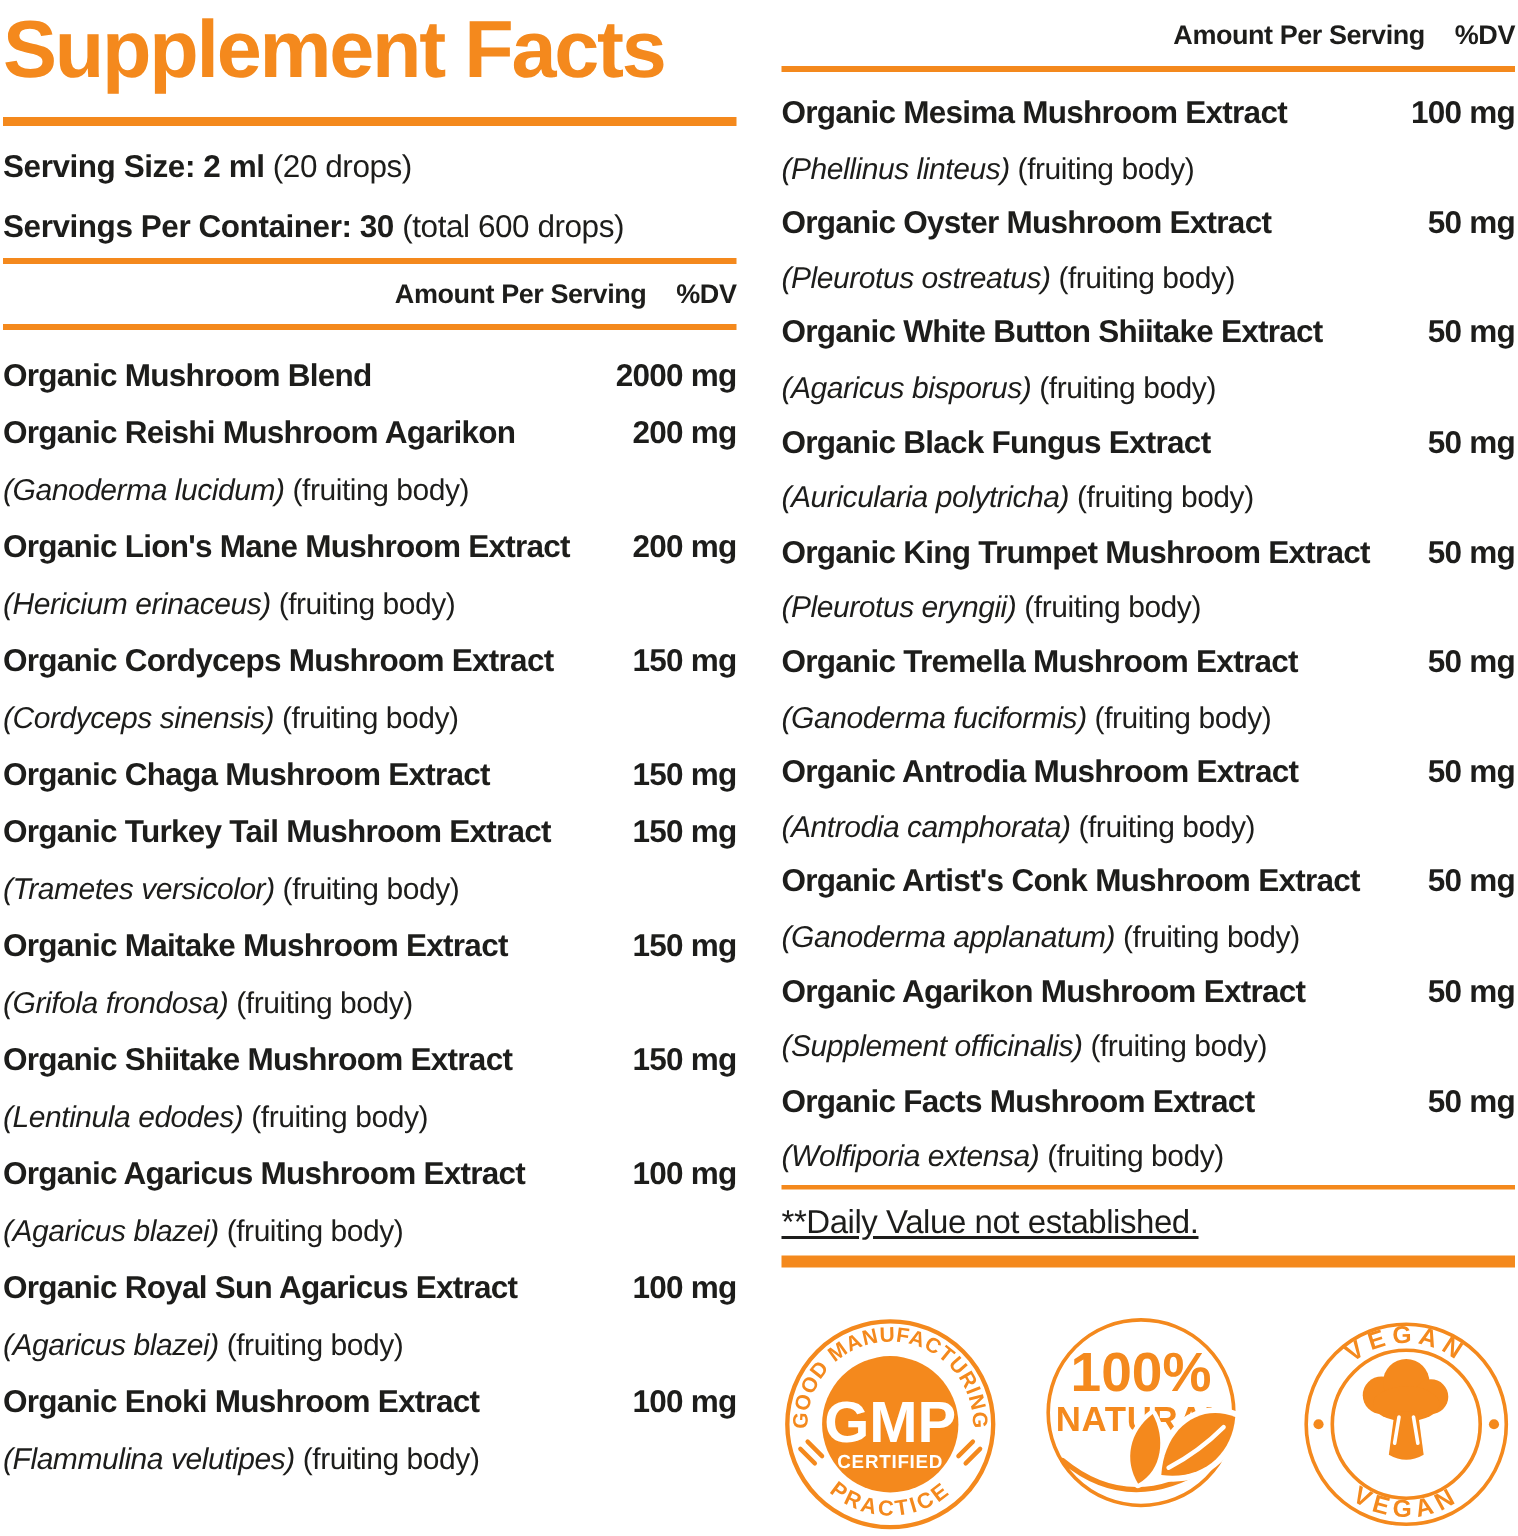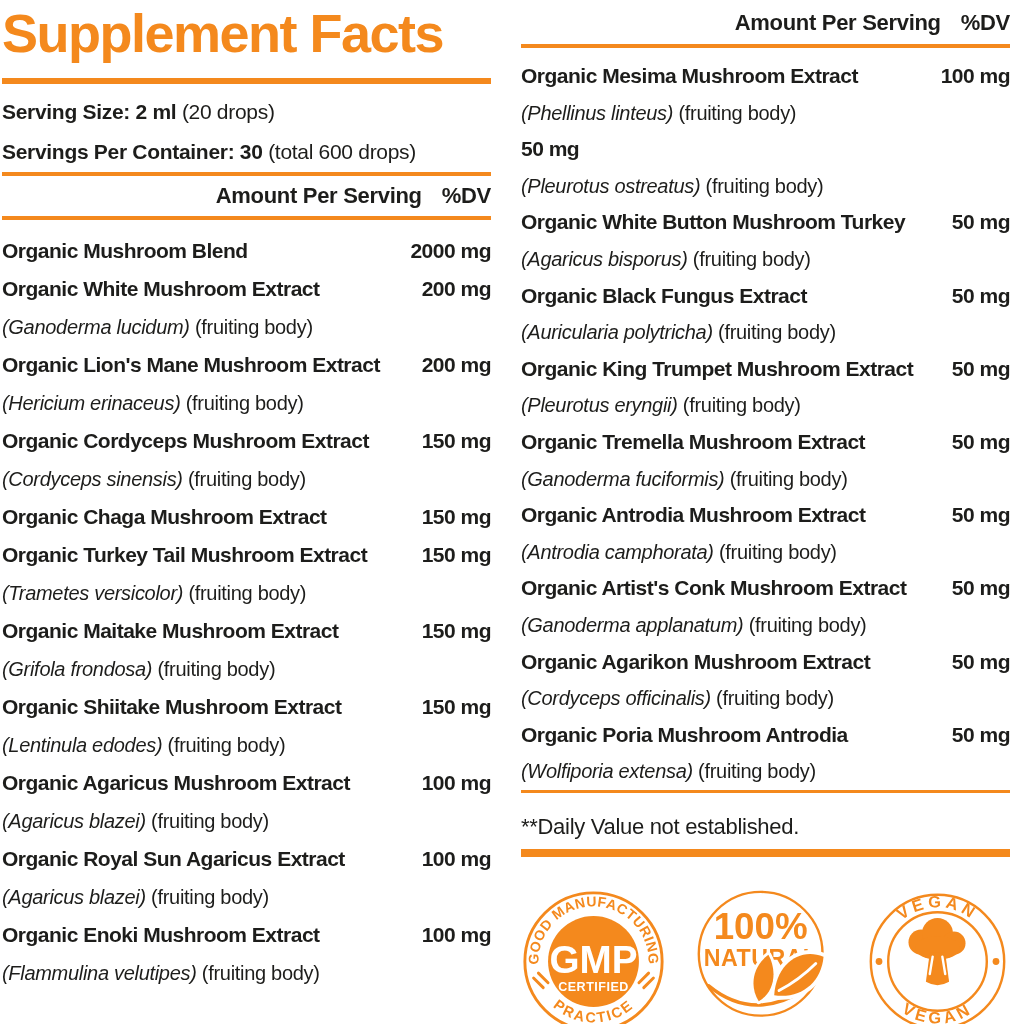--- a/index.html
+++ b/index.html
@@ -23,37 +23,37 @@
   .rule-thin { height:4px; }
   .rule-hair { height:3px; }
   .rule-thick { height:8px; }
 
   .serving-block { margin-top:8px; }
   .serving-line { font-size:21px; line-height:40px; letter-spacing:-0.3px; white-space:nowrap; }
   .b { font-weight:700;margin-top:32px; }
 
   .col-header {
     display:flex; justify-content:flex-end; align-items:center; gap:20px;
-    font-weight:700; font-size:22px; letter-spacing:-0.3px; line-height:40px;text-align:right;
+    font-weight:700; font-size:18px; letter-spacing:-0.3px; line-height:40px;text-align:right;
   }
   .col-right .col-header { line-height:42px; padding-top:2px; }
 
   .rows { margin-top:12px; }
   .col-right .rows { margin-top:10px; }
   .rows .line { line-height:38px; }
   .col-right .rows .line { line-height:36.6px; }
 
   .row-main { display:flex; justify-content:space-between; }
   .row-main .name  { font-weight:700; font-size:21px; letter-spacing:-0.5px; white-space:nowrap; }
   .row-main .amount{ font-weight:700; font-size:21px; letter-spacing:-0.5px; white-space:nowrap; }
   .row-sub { font-size:20px; letter-spacing:-0.3px; white-space:nowrap; }
   .row-sub .latin { font-style:italic; }
   .row-sub .note  { font-style:normal; }
 
-  .footnote-wrap { margin-top:12px; }
+  .footnote-wrap { margin-top:0;text-decoration:underline; }
   .footnote { font-size:22px; line-height:44px; letter-spacing:-0.3px; }
 
   .badges {
     margin-top:32px; display:flex; justify-content:space-between; align-items:flex-start;
   }
   .badge { width:145px; height:145px; }
   svg text { font-family:"Liberation Sans", sans-serif; font-weight:700; }
 </style>
 </head>
 <body style="--accent: #F4891D; --text: #1D1D1B;">
@@ -78,21 +78,21 @@
 
     <div class="rows" id="list-left">
         <div>
           <div class="row-main line">
             <span class="name">Organic Mushroom Blend</span>
             <span class="amount">2000 mg</span>
           </div>
         </div>
         <div>
           <div class="row-main line">
-            <span class="name">Organic White Mushroom Extract</span>
+            <span class="name">Organic Reishi Mushroom Agarikon</span>
             <span class="amount">200 mg</span>
           </div>
           <div class="row-sub line"><span class="latin">(Ganoderma lucidum)</span><span class="note"> (fruiting body)</span></div>
         </div>
         <div>
           <div class="row-main line">
             <span class="name">Organic Lion's Mane Mushroom Extract</span>
             <span class="amount">200 mg</span>
           </div>
           <div class="row-sub line"><span class="latin">(Hericium erinaceus)</span><span class="note"> (fruiting body)</span></div>
@@ -165,27 +165,28 @@
     <div class="rows" id="list-right">
         <div>
           <div class="row-main line">
             <span class="name">Organic Mesima Mushroom Extract</span>
             <span class="amount">100 mg</span>
           </div>
           <div class="row-sub line"><span class="latin">(Phellinus linteus)</span><span class="note"> (fruiting body)</span></div>
         </div>
         <div>
           <div class="row-main line">
+            <span class="name">Organic Oyster Mushroom Extract</span>
             <span class="amount">50 mg</span>
           </div>
           <div class="row-sub line"><span class="latin">(Pleurotus ostreatus)</span><span class="note"> (fruiting body)</span></div>
         </div>
         <div>
           <div class="row-main line">
-            <span class="name">Organic White Button Mushroom Turkey</span>
+            <span class="name">Organic White Button Shiitake Extract</span>
             <span class="amount">50 mg</span>
           </div>
           <div class="row-sub line"><span class="latin">(Agaricus bisporus)</span><span class="note"> (fruiting body)</span></div>
         </div>
         <div>
           <div class="row-main line">
             <span class="name">Organic Black Fungus Extract</span>
             <span class="amount">50 mg</span>
           </div>
           <div class="row-sub line"><span class="latin">(Auricularia polytricha)</span><span class="note"> (fruiting body)</span></div>
@@ -216,25 +217,25 @@
             <span class="name">Organic Artist's Conk Mushroom Extract</span>
             <span class="amount">50 mg</span>
           </div>
           <div class="row-sub line"><span class="latin">(Ganoderma applanatum)</span><span class="note"> (fruiting body)</span></div>
         </div>
         <div>
           <div class="row-main line">
             <span class="name">Organic Agarikon Mushroom Extract</span>
             <span class="amount">50 mg</span>
           </div>
-          <div class="row-sub line"><span class="latin">(Cordyceps officinalis)</span><span class="note"> (fruiting body)</span></div>
-        </div>
-        <div>
-          <div class="row-main line">
-            <span class="name">Organic Poria Mushroom Antrodia</span>
+          <div class="row-sub line"><span class="latin">(Supplement officinalis)</span><span class="note"> (fruiting body)</span></div>
+        </div>
+        <div>
+          <div class="row-main line">
+            <span class="name">Organic Facts Mushroom Extract</span>
             <span class="amount">50 mg</span>
           </div>
           <div class="row-sub line"><span class="latin">(Wolfiporia extensa)</span><span class="note"> (fruiting body)</span></div>
         </div>
       </div>
 
     <div class="rule rule-hair"></div>
     <div class="footnote-wrap">
       <div class="footnote">**Daily Value not established.</div>
     </div>

